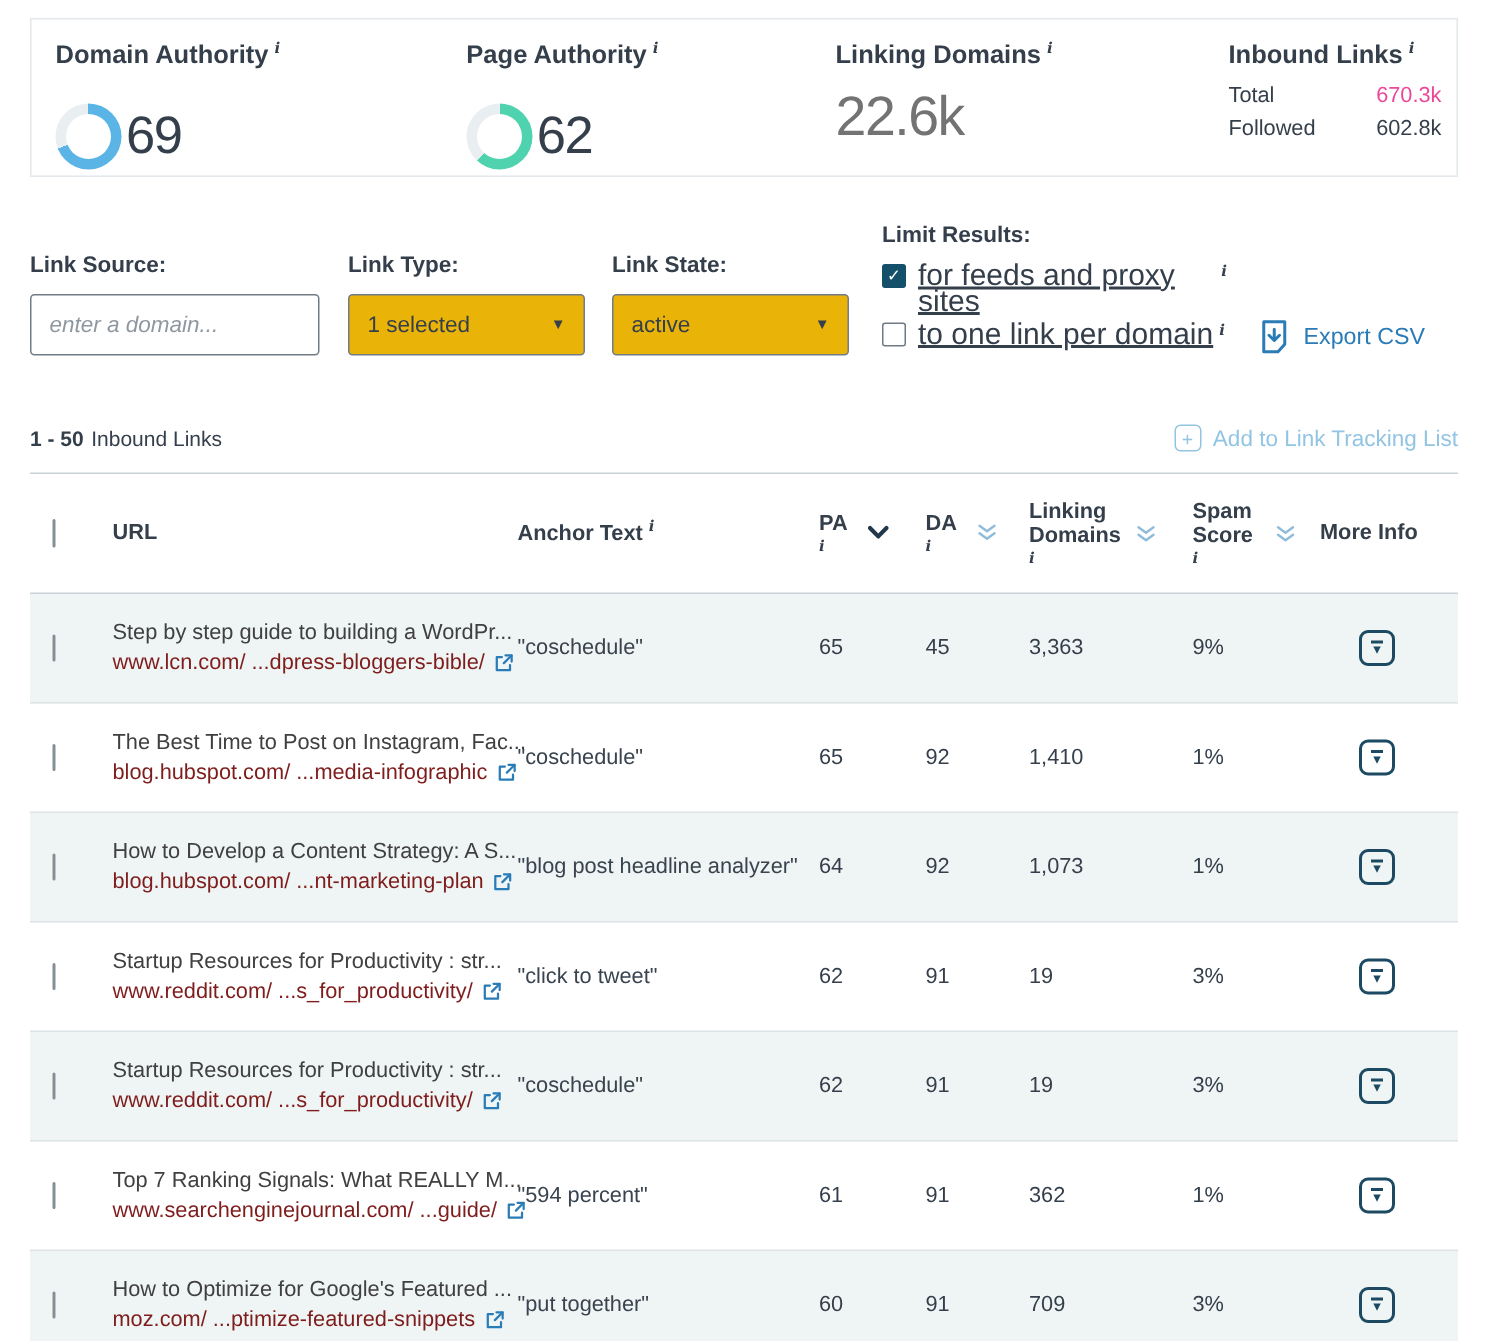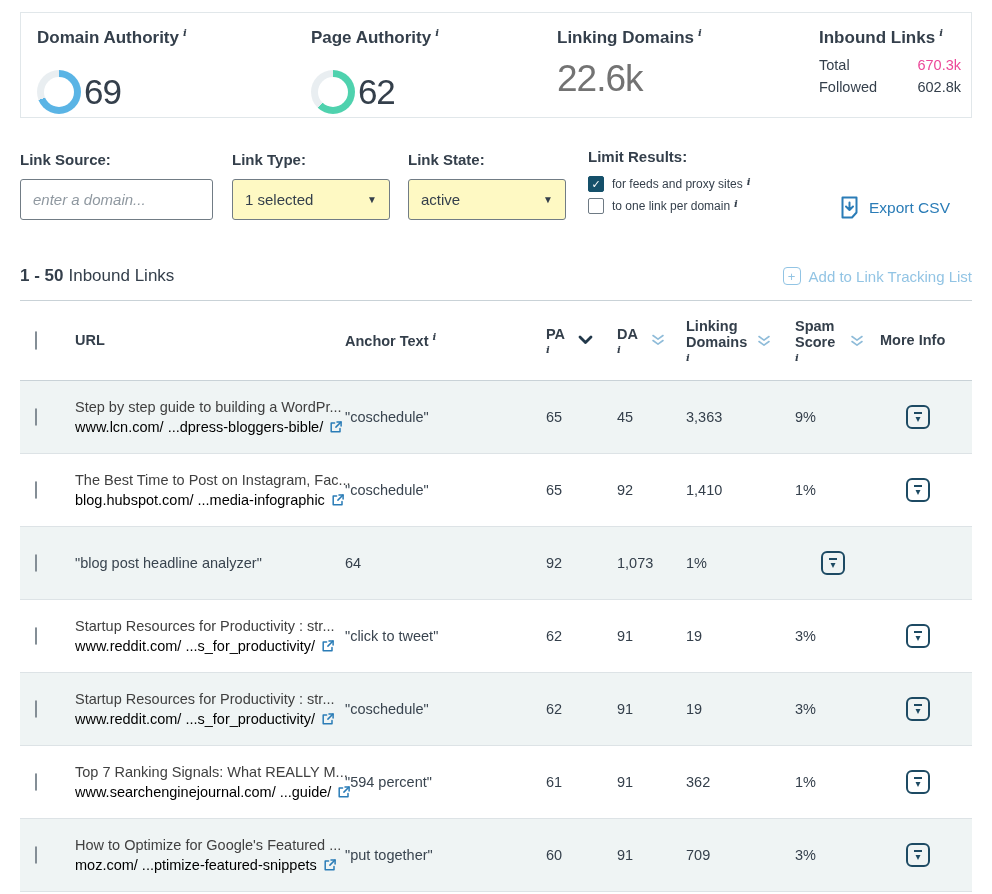--- a/index.html
+++ b/index.html
@@ -26,56 +26,56 @@
 
   
   .filters { margin:30px 20px 0; display:flex; align-items:flex-end; }
   .f-label { font-size:15px; font-weight:700; margin-bottom:11px; }
   .f-b1 { width:212px; } .f-b2 { width:176px; } .f-b3 { width:180px; } .f-b4 { width:230px; }
   .f-input { width:193px; height:41px; border:1px solid #717c85; border-radius:3px;
              padding:12px 12px; font-size:15px; font-family:"Liberation Sans", sans-serif; color:#343f4b; }
   .f-input::placeholder { font-style:italic; color:#8f98a0; }
   .f-select { width:158px; height:41px; border:1px solid #717c85; border-radius:3px;
               display:flex; align-items:center; justify-content:space-between;
-              padding:0 12px; font-size:15px; cursor:pointer; background:#fef9c3; }
+              padding:0 12px; font-size:15px; cursor:pointer; background:#eab308; }
   .caret { font-size:10px; color:#343f4b; }
   .cb-row { display:flex; align-items:flex-start; margin-bottom:5px; cursor:pointer; }
   .cb { width:16px; height:16px; border:1.5px solid #6e7a84; border-radius:2px;
         background:#fff; display:flex; align-items:center; justify-content:center; flex:0 0 16px; }
   .cb .tick { display:none; }
   .cb.checked { background:#15506a; border-color:#15506a; }
   .cb.checked .tick { display:block; color:#fff; font-size:11px; line-height:1; }
-  .cb-lbl { font-size:12px; margin-left:8px; line-height:17px; }
+  .cb-lbl { font-size:20px; margin-left:8px; line-height:17px;text-decoration:underline; }
   .f-export { margin-left:auto; margin-top:36px; margin-right:22px; display:flex;
               align-items:center; gap:9px; color:#2a7cb7; font-size:15.5px; cursor:pointer; }
 
   
   .results-bar { margin:46px 20px 0; display:flex; justify-content:space-between; align-items:center; }
-  .r-count { font-size:17px; }
+  .r-count { font-size:14px; }
   .r-count .bold { font-weight:700; margin-right:5px; }
   .add-list { display:flex; align-items:center; gap:8px; color:#92c4e4; font-size:15px; cursor:pointer; }
   .plus-box { width:18px; height:18px; border:1.5px solid #92c4e4; border-radius:4px;
               display:flex; align-items:center; justify-content:center; font-size:13px; line-height:1; }
 
   
   .table { margin:14px 20px 0; border-top:1px solid #c9d2d7; }
   .grid { display:grid; grid-template-columns:55px 270px 201px 71px 69px 109px 85px 1fr; }
   .thead { height:80px; align-items:center; border-bottom:1px solid #c9d2d7; }
   .th { font-size:14.5px; font-weight:700; line-height:1.15; }
   .th-cb, .td-cb { padding-left:15px; }
   .rcb { width:18px; height:18px; border:1.5px solid #848e96; border-radius:2px; background:#fff; cursor:pointer; }
   .th-sort { display:flex; align-items:center; gap:13px; cursor:pointer; }
   .lbl-block { display:flex; flex-direction:column; }
   .inf-under { font-family:"DejaVu Serif", serif; font-style:italic; font-weight:700;
                font-size:10px; margin-top:1px; }
   .row { height:73px; align-items:center; border-bottom:1px solid #dde3e6; font-size:14.5px; }
   .row:nth-child(odd) { background:#eff4f4; }
   .td-url { display:flex; flex-direction:column; gap:4px; }
   .u-title { color:#404040; white-space:nowrap; }
-  .u-link { color:#000000; display:flex; align-items:center; gap:6px; cursor:pointer; white-space:nowrap; }
+  .u-link { color:#7f1d1d; display:flex; align-items:center; gap:6px; cursor:pointer; white-space:nowrap; }
   .anchor { color:#39444f; }
   .more-cell { padding-left:26px; }
   .mi-btn { width:24px; height:24px; border:2px solid #1d4a63; border-radius:6px; background:transparent;
             display:flex; align-items:center; justify-content:center; cursor:pointer; }
   .dd-ico { display:block; border-top:2px solid #1d4a63; color:#1d4a63; font-size:10px;
             line-height:9px; padding:0 1px; }
   svg { display:block; }
 </style>
 </head>
 <body>
@@ -276,20 +276,33 @@
     <div>1%</div>
     <div class="more-cell">
       <button class="mi-btn">
         <span class="dd-ico">▾</span>
       </button>
     </div>
   </div>
 
   <div class="grid row">
     <div class="td-cb"><span class="rcb"></span></div>
+    <div class="td-url">
+      <span class="u-title">How to Develop a Content Strategy: A S...</span>
+      <span class="u-link">
+        <span>blog.hubspot.com/ ...nt-marketing-plan</span>
+        <span>
+          <svg width="14" height="14" viewBox="0 0 14 14" fill="none" stroke="#2a7cb7" stroke-width="1.5" stroke-linecap="round" stroke-linejoin="round">
+            <path d="M5.6 3 H2.2 V11.8 H11 V8.4"></path>
+                  <path d="M8 1.9 H12.1 V6"></path>
+                  <path d="M12 2 L6.9 7.1"></path>
+          </svg>
+        </span>
+      </span>
+    </div>
     <div class="anchor">"blog post headline analyzer"</div>
     <div>64</div>
     <div>92</div>
     <div>1,073</div>
     <div>1%</div>
     <div class="more-cell">
       <button class="mi-btn">
         <span class="dd-ico">▾</span>
       </button>
     </div>

